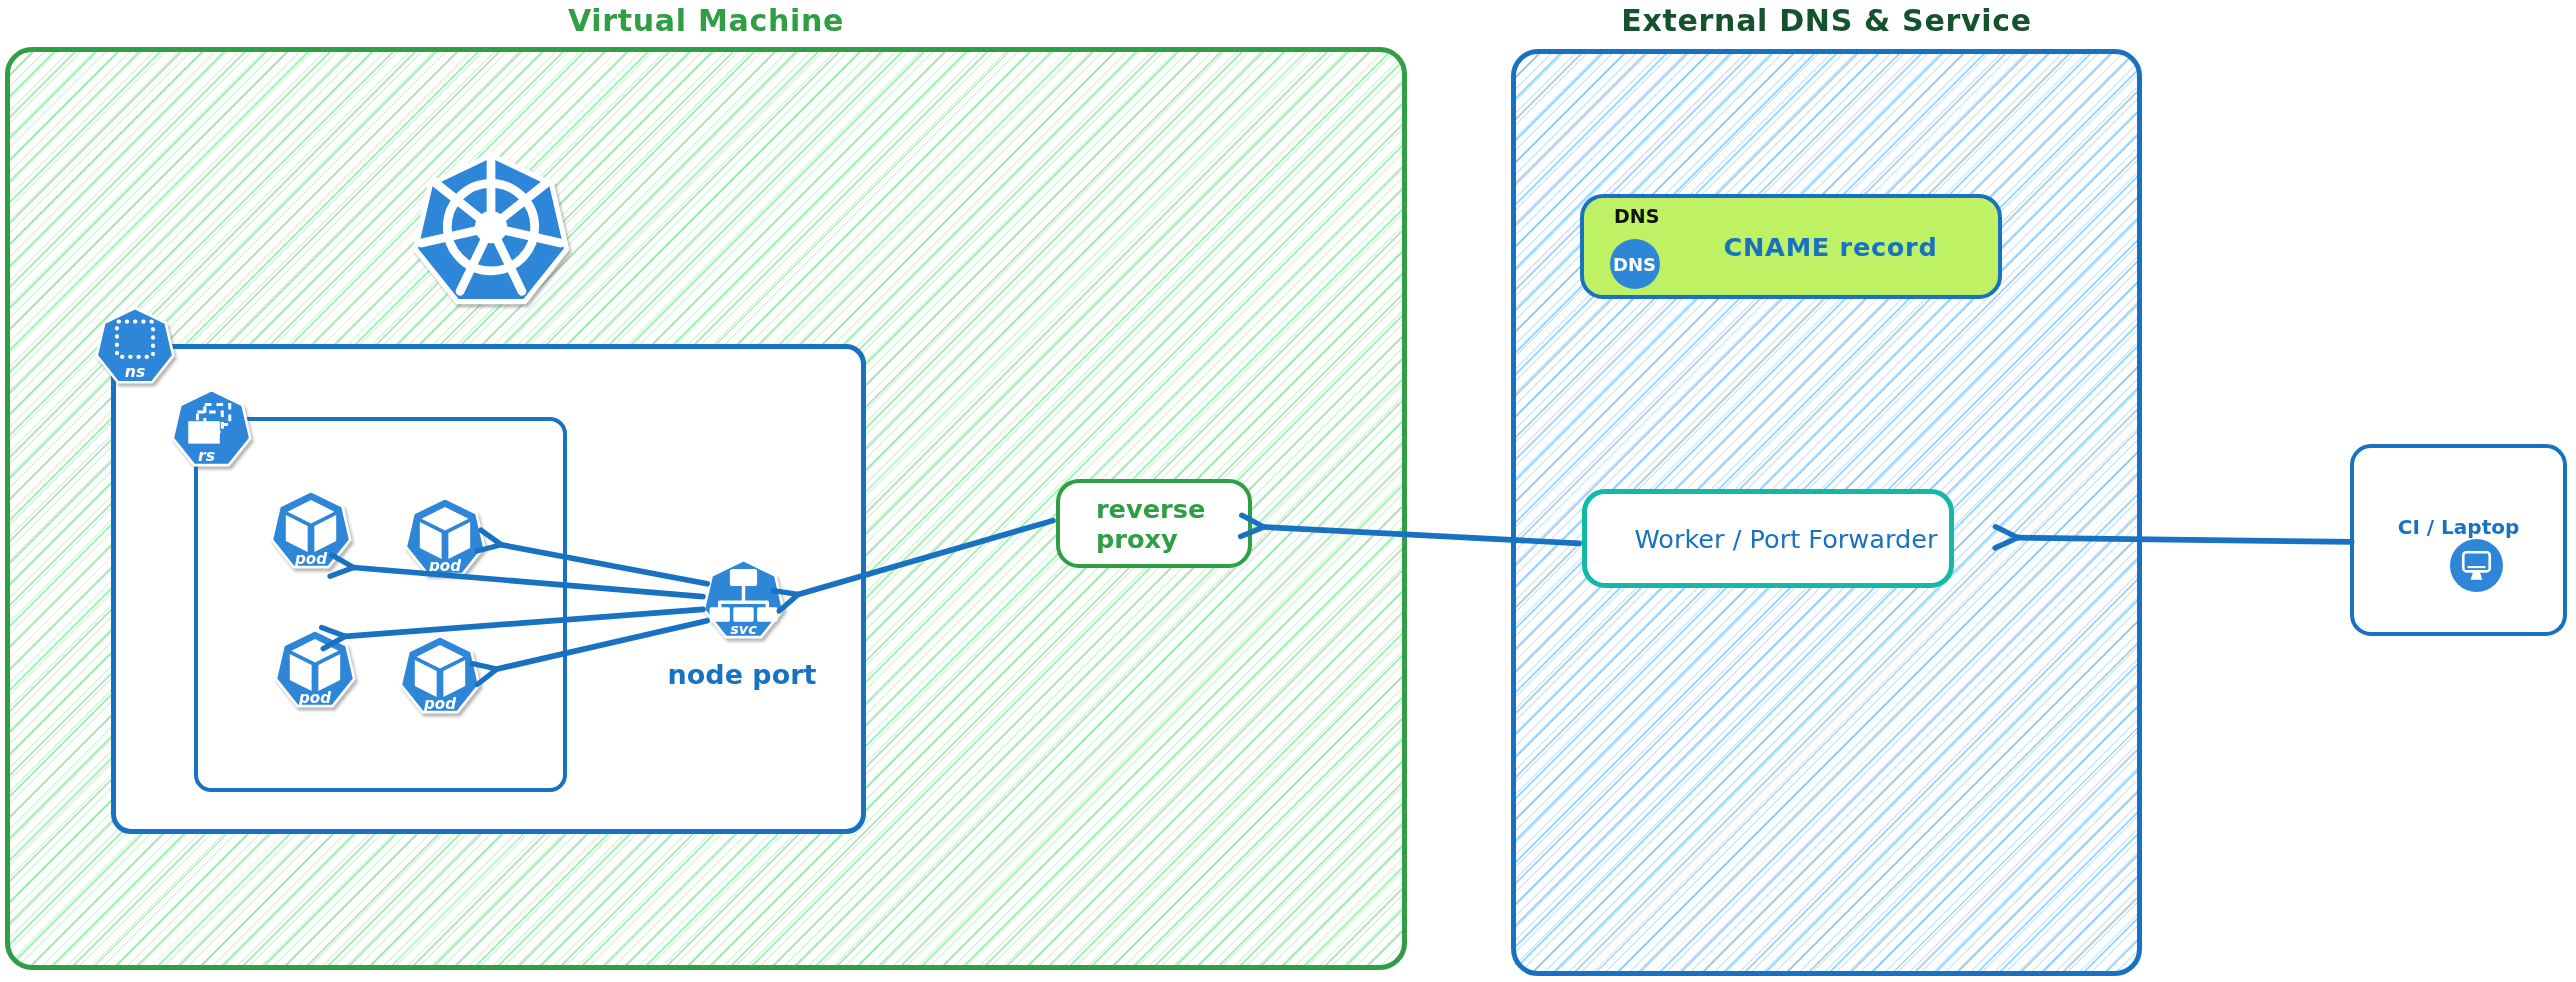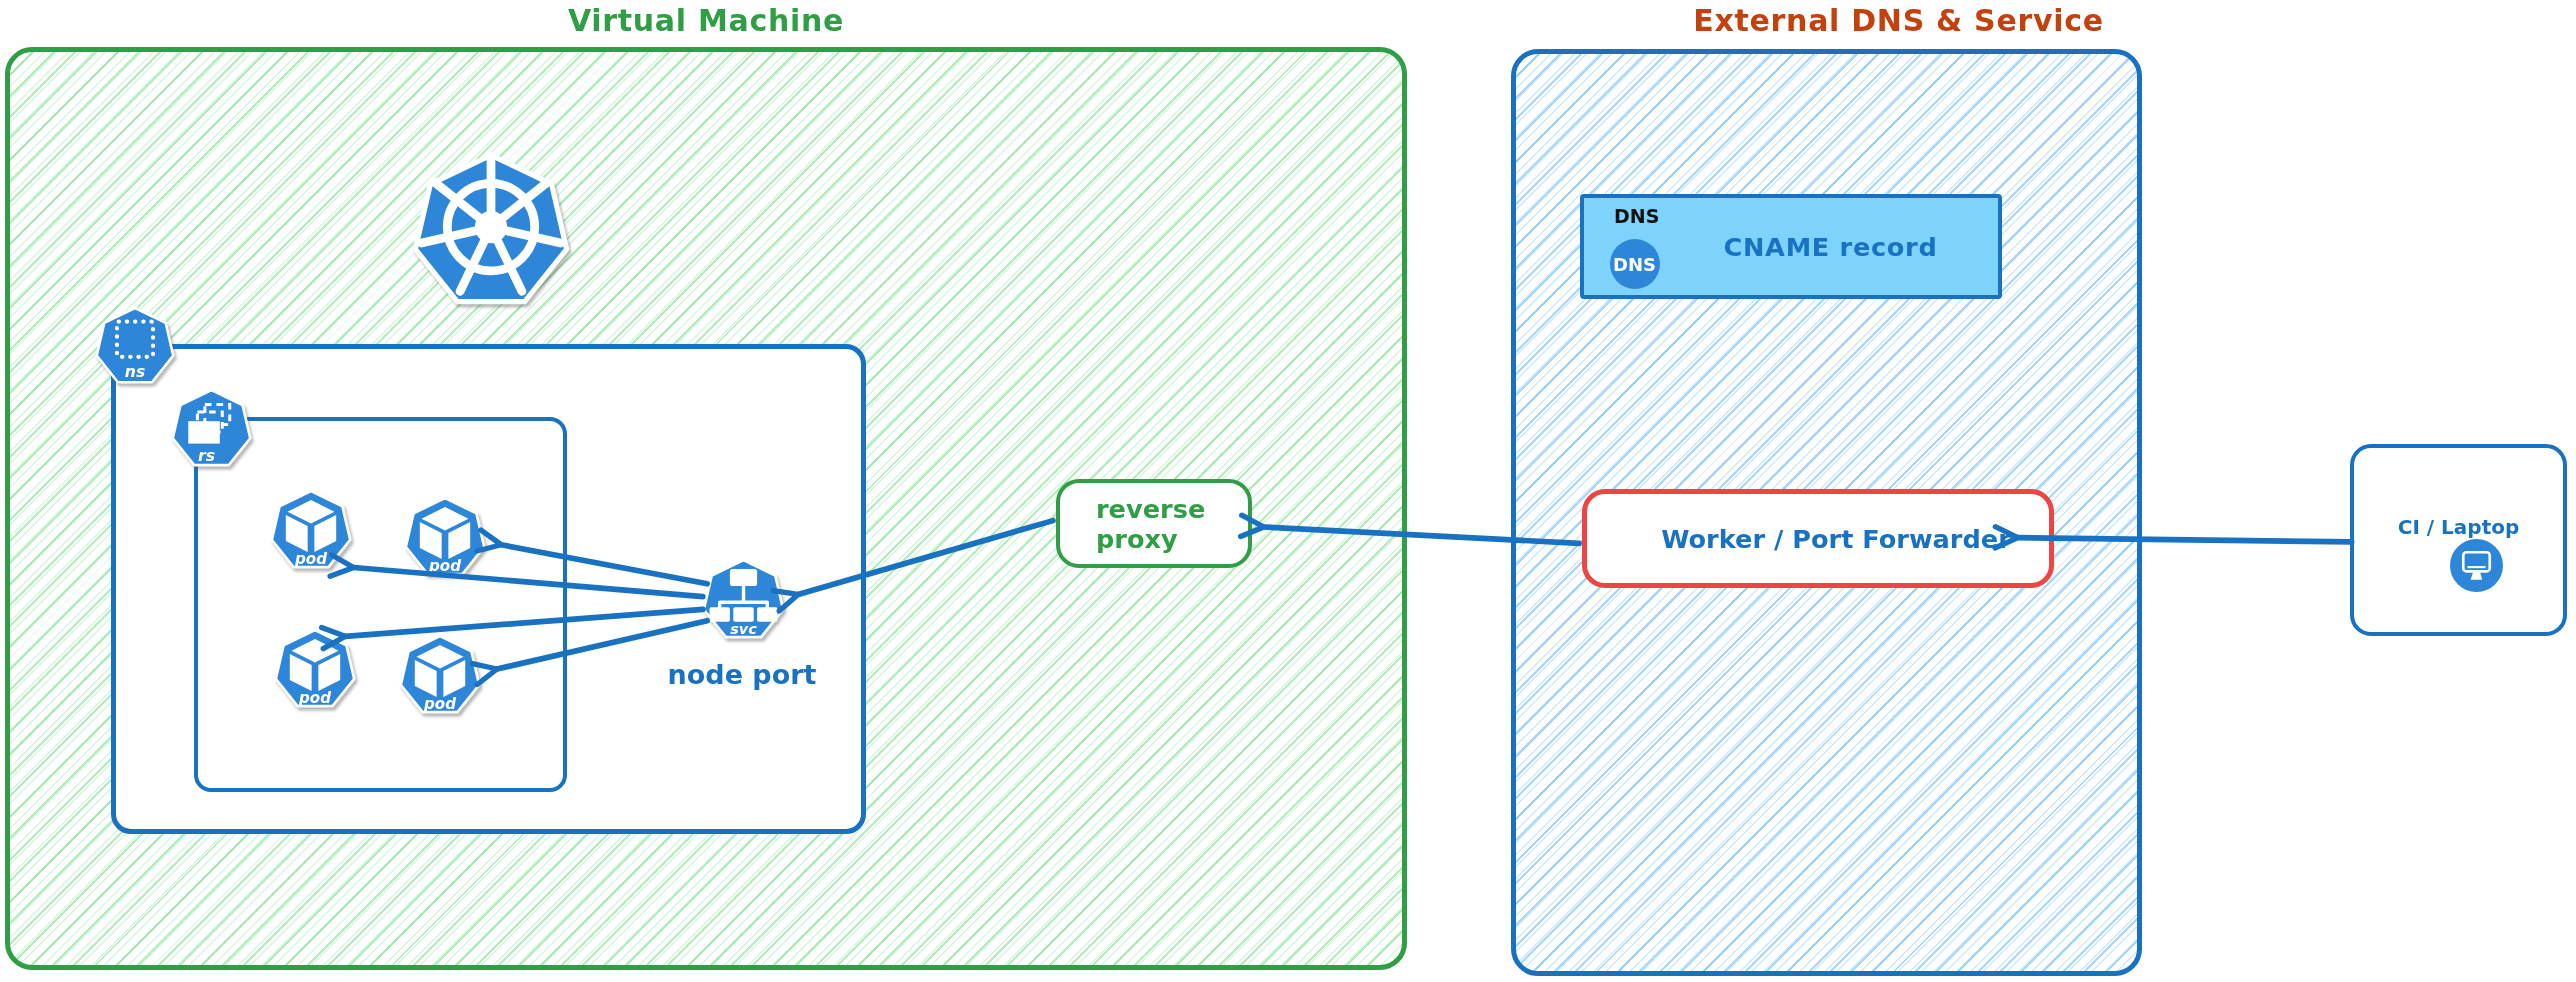--- a/index.html
+++ b/index.html
@@ -11,31 +11,31 @@
   .vm-box{left:5px;top:47px;width:1402px;height:923px;border:5px solid #2f9e44;border-radius:27px;
     background:
       repeating-linear-gradient(135deg, rgba(105,219,124,0.50) 0 2.1px, transparent 2.1px 15px),
       repeating-linear-gradient(135deg, rgba(178,242,187,0.55) 6.4px 7.8px, transparent 7.8px 15px);}
   .ext-box{left:1511px;top:49px;width:631px;height:927px;border:5px solid #1971c2;border-radius:27px;
     background:
       repeating-linear-gradient(135deg, rgba(77,171,247,0.48) 0 2.1px, transparent 2.1px 15px),
       repeating-linear-gradient(135deg, rgba(165,216,255,0.55) 6.4px 7.8px, transparent 7.8px 15px);}
 
   .vm-title{left:5px;top:2.8px;width:1402px;text-align:center;color:#2f9e44;font-size:30px;font-weight:600;letter-spacing:0.7px;}
-  .ext-title{left:1583px;top:2.8px;width:631px;text-align:center;color:#c2410c;font-size:30px;font-weight:600;letter-spacing:0.7px;}
+  .ext-title{left:1511px;top:2.8px;width:631px;text-align:center;color:#14532d;font-size:30px;font-weight:600;letter-spacing:0.7px;}
 
   
   .ns-box{left:111px;top:344px;width:755px;height:490px;background:#fff;border:5px solid #1971c2;border-radius:20px;}
   .rs-box{left:194px;top:417px;width:373px;height:375px;background:#fff;border:4.3px solid #1971c2;border-radius:17px;}
 
   .node-box{background:#fff;display:flex;align-items:center;justify-content:center;padding-left:36px;}
   .rp-box{left:1056px;top:479px;width:196px;height:89px;border:4.3px solid #2f9e44;border-radius:23px;color:#2f9e44;font-size:25.6px;font-weight:600;}
-  .worker-box{left:1582px;top:489px;width:472px;height:99px;border:5px solid #ef4444;border-radius:23px;color:#1971c2;font-size:25.6px;font-weight:700;}
-
-  .dns-card{left:1580px;top:194px;width:422px;height:105px;border:4.3px solid #1971c2;border-radius:4px;background:#7dd3fc;}
+  .worker-box{left:1582px;top:489px;width:372px;height:99px;border:5px solid #14b8a6;border-radius:23px;color:#1971c2;font-size:25.6px;font-weight:400;}
+
+  .dns-card{left:1580px;top:194px;width:422px;height:105px;border:4.3px solid #1971c2;border-radius:23px;background:#bef264;}
   .dns-tag{position:absolute;left:30px;top:7px;color:#111;font-size:19px;font-weight:600;}
   .dns-badge{position:absolute;left:25.6px;top:41px;width:50px;height:50px;border-radius:50%;background:#2d86d8;
     color:#fff;font-size:18px;font-weight:700;display:flex;align-items:center;justify-content:center;}
   .cname-label{position:absolute;left:99px;right:20px;top:0;height:100%;display:flex;align-items:center;justify-content:center;
     color:#1971c2;font-size:25.6px;font-weight:600;letter-spacing:0.7px;}
 
   .ci-box{left:2350px;top:444px;width:217px;height:192px;border:4.3px solid #1971c2;border-radius:21px;background:#fff;padding-left:8px;}
   .ci-label{position:absolute;left:0;top:67px;width:100%;text-align:center;color:#1971c2;font-size:20px;font-weight:600;}
   .ci-badge{position:absolute;left:96px;top:91px;width:53px;height:53px;border-radius:50%;background:#2d86d8;}
   .ci-badge svg{width:53px;height:53px;display:block;}

